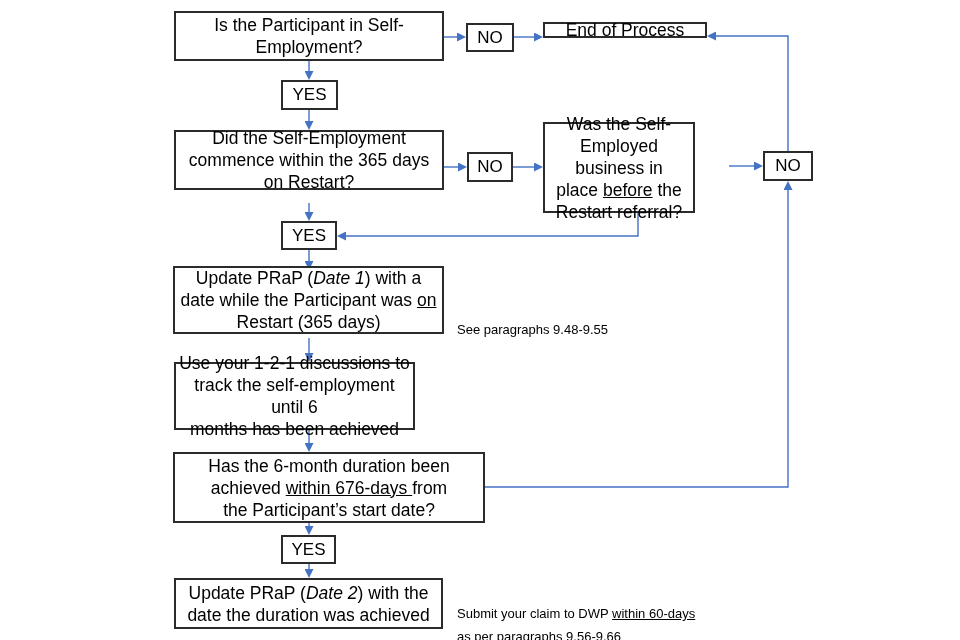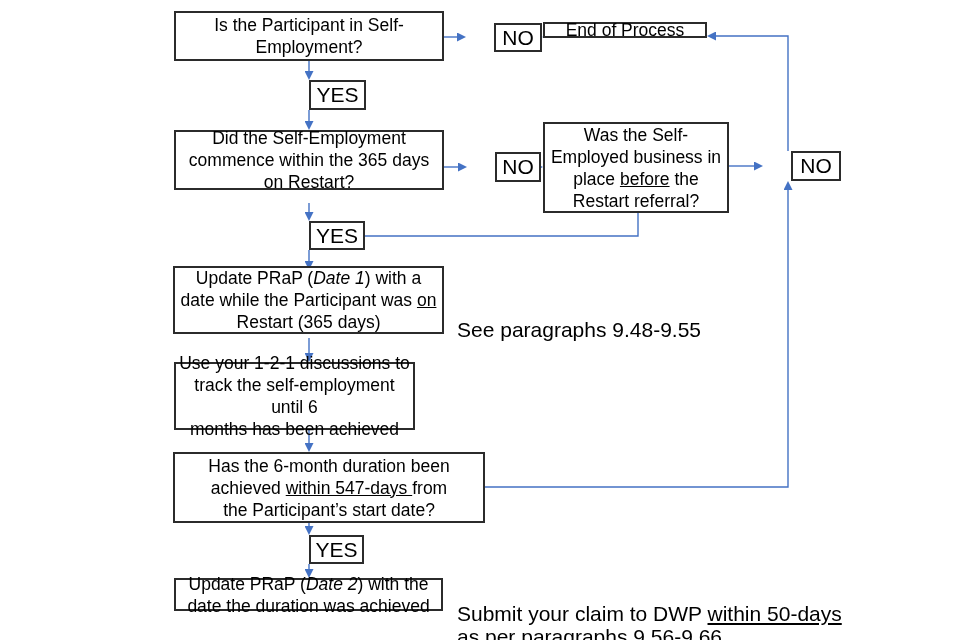--- a/index.html
+++ b/index.html
@@ -34,24 +34,24 @@
     background: #ffffff;
     display: flex;
     align-items: center;
     justify-content: center;
     text-align: center;
     font-size: 17.5px;
     line-height: 22px;
     padding: 0 2px;
   }
   .label { white-space: pre-line; }
-  .tag { font-size: 21px; margin-left: 28px; }
+  .tag { font-size: 17px; }
   .note {
     position: absolute;
-    font-size: 21px;
+    font-size: 13px;
     line-height: 23px;
     white-space: pre-line;
     text-align: left;
   }
   .i { font-style: italic; }
   .u { text-decoration: underline; text-align: right; }
 </style>
 </head>
 <body>
 
@@ -101,21 +101,21 @@
   <div class="box" style="left:174px;top:130px;width:270px;height:60px">
     <span class="label">Did the Self-Employment
 commence within the 365 days
 on Restart?</span>
   </div>
 
   <div class="box tag" style="left:467px;top:152px;width:46px;height:30px">
     <span class="label">NO</span>
   </div>
 
-  <div class="box" style="left:543px;top:122px;width:186px;height:91px">
+  <div class="box" style="left:543px;top:122px;width:152px;height:91px">
     <span class="label"><span>Was the Self-
 Employed business in
 place </span><span class="u">before</span><span> the
 Restart referral?</span></span>
   </div>
 
   <div class="box tag" style="left:763px;top:151px;width:50px;height:30px">
     <span class="label">NO</span>
   </div>
 
@@ -134,31 +134,31 @@
   </div>
 
   <div class="box" style="left:174px;top:362px;width:241px;height:68px">
     <span class="label">Use your 1-2-1 discussions to
 track the self-employment until 6
 months has been achieved</span>
   </div>
 
   <div class="box" style="left:173px;top:452px;width:312px;height:71px">
     <span class="label"><span>Has the 6-month duration been
-achieved </span><span class="u">within 547-days </span><span>from
+achieved </span><span class="u">within 676-days </span><span>from
 the Participant’s start date?</span></span>
   </div>
 
   <div class="box tag" style="left:281px;top:535px;width:55px;height:29px">
     <span class="label">YES</span>
   </div>
 
-  <div class="box" style="left:174px;top:578px;width:269px;height:33px">
+  <div class="box" style="left:174px;top:578px;width:269px;height:51px">
     <span class="label"><span>Update PRaP (</span><span class="i">Date 2</span><span>) with the
 date the duration was achieved</span></span>
   </div>
 
   <div class="note" style="left:457px;top:579px">
-    <span><span>Submit your claim to DWP </span><span class="u">within 50-days</span><span>
+    <span><span>Submit your claim to DWP </span><span class="u">within 60-days</span><span>
 as per paragraphs 9.56-9.66</span></span>
   </div>
 
 </div>
 
 </body></html>

